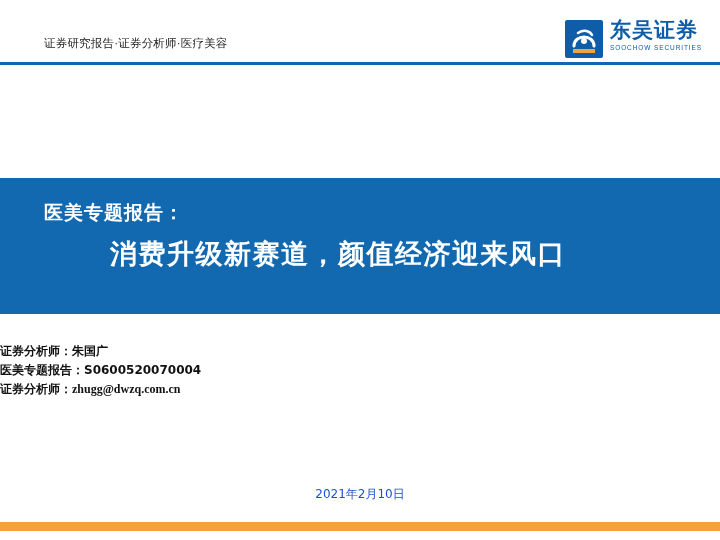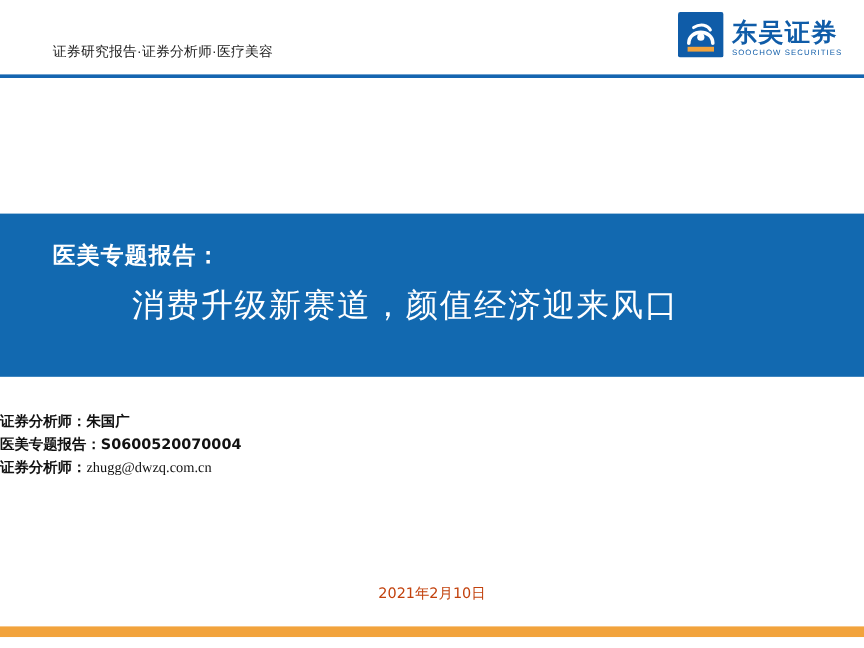--- a/index.html
+++ b/index.html
@@ -45,24 +45,24 @@
     left: 0;
     width: 720px;
     height: 3px;
     background: #1565b0;
   }
 
   
   .logo {
     position: absolute;
     right: 18px;
-    top: 4px;
+    top: 20px;
     height: 44px;
     display: flex;
-    align-items: flex-end;
+    align-items: flex-start;
     gap: 7px;
   }
   .logo-mark {
     position: relative;
     width: 38px;
     height: 38px;
   }
   .logo-mark svg {
     display: block;
   }
@@ -104,21 +104,21 @@
     font-weight: bold;
     color: #ffffff;
     letter-spacing: 1px;
     font-family: "DejaVu Sans", sans-serif;
   }
   .title-line2 {
     position: absolute;
     left: 110px;
     top: 58px;
     font-size: 27px;
-    font-weight: normal;
+    font-weight: bold;
     color: #ffffff;
     letter-spacing: 1.5px;
     font-family: "DejaVu Sans", sans-serif;
     white-space: nowrap;
   }
 
   
   .analyst {
     position: absolute;
     left: 0;
@@ -127,33 +127,33 @@
     text-align: left;
     color: #111111;
   }
   .analyst div {
     font-size: 12px;
     line-height: 19px;
     font-family: "DejaVu Sans", "Liberation Serif", serif;
     font-weight: bold;
   }
   .analyst .email-addr {
-    font-weight: normal;
+    font-weight: bold;
     font-family: "Liberation Serif", serif;
   }
 
   
   .date {
     position: absolute;
     left: 0;
     top: 486px;
     width: 720px;
     text-align: center;
     font-size: 12px;
-    color: #c2410c;
+    color: #1d4ed8;
     font-family: "DejaVu Sans", "Liberation Serif", serif;
   }
 
   
   .footer-bar {
     position: absolute;
     left: 0;
     bottom: 9px;
     width: 720px;
     height: 9px;

